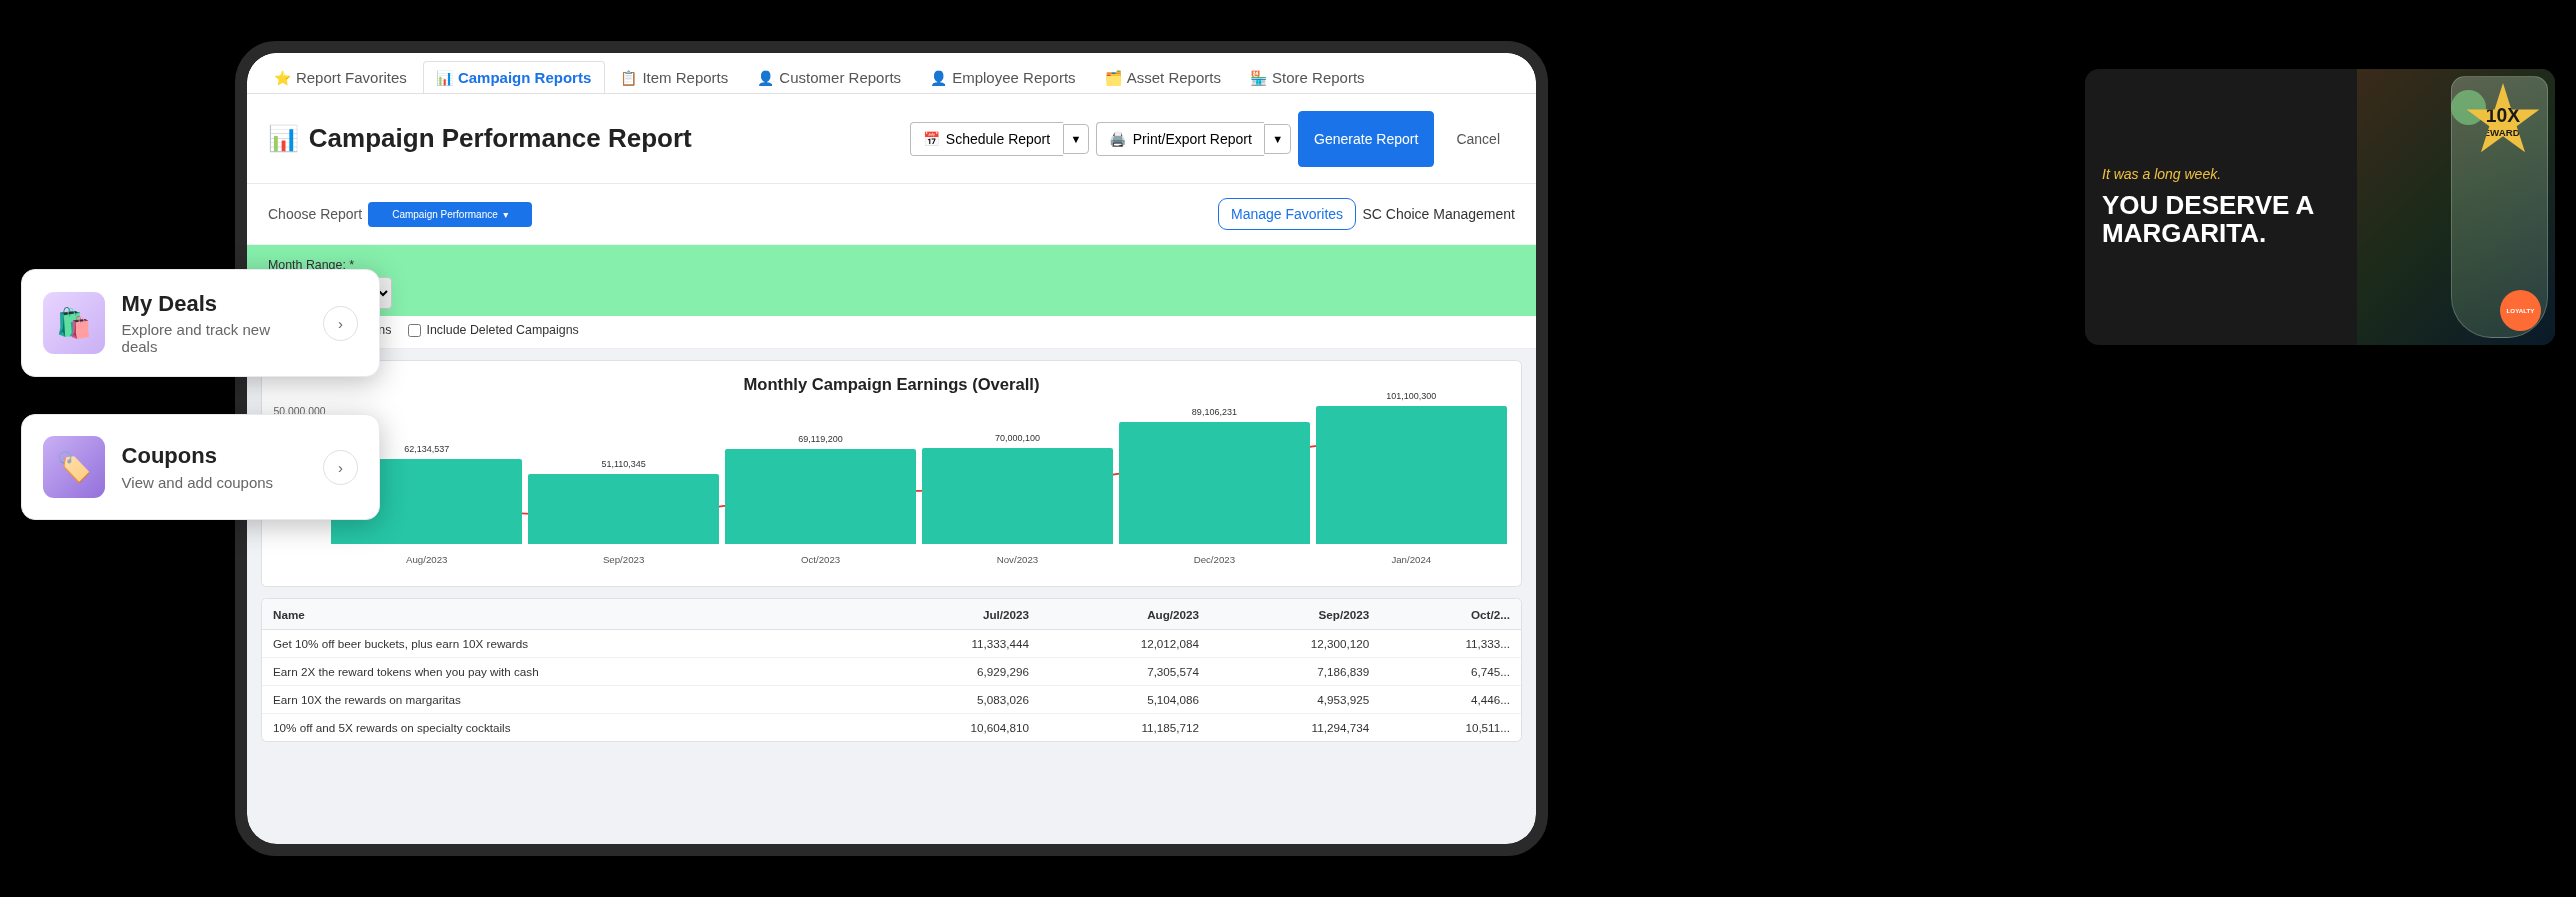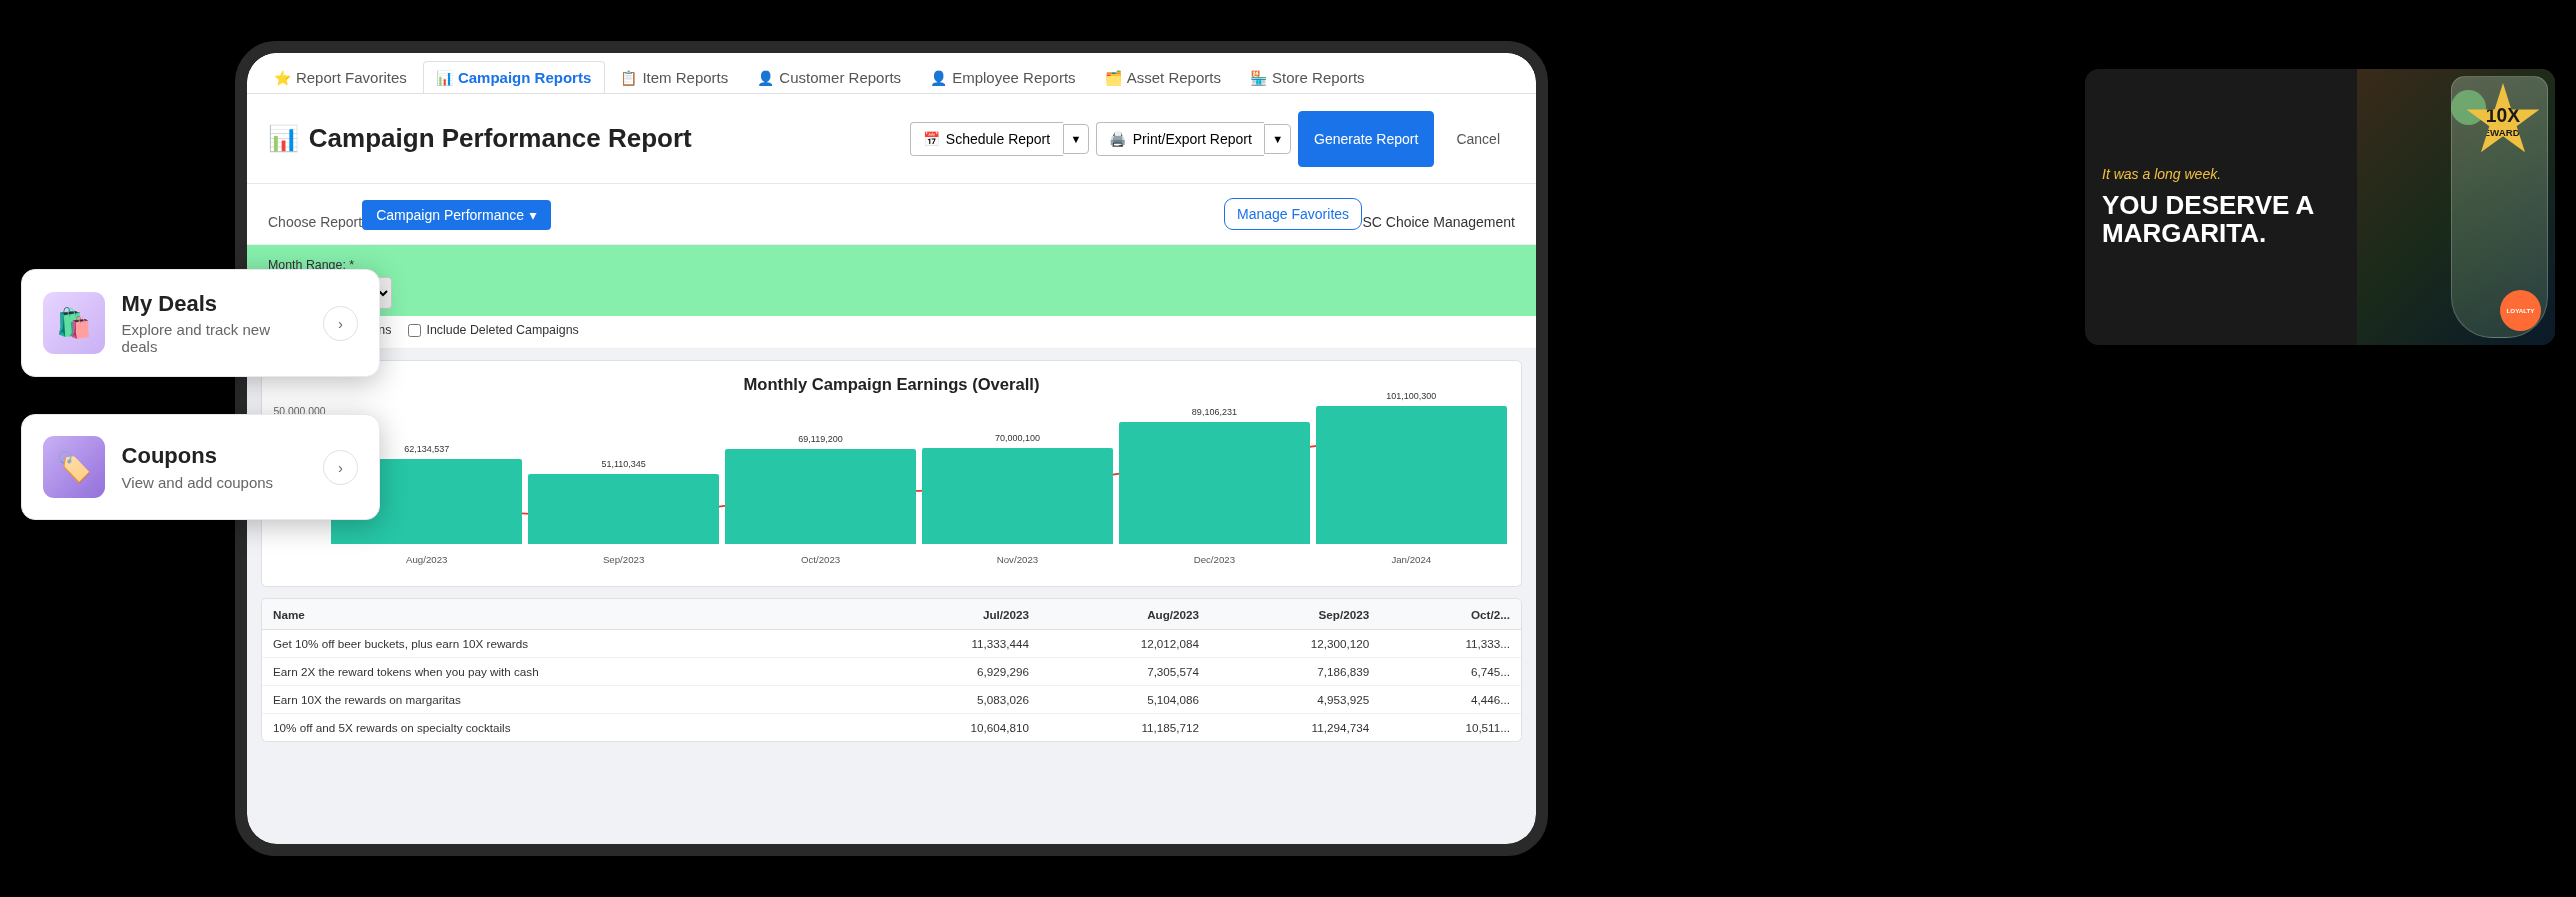--- a/index.html
+++ b/index.html
@@ -148,39 +148,39 @@
       background: #fff;
       border: 0.7px solid #bbb;
       border-radius: 0 4.1px 4.1px 0;
       font-size: 11px;
       cursor: pointer;
     }
 
     
     .choose-report-row {
       display: flex;
-      align-items: flex-end;
-      gap: 0;
+      align-items: center;
+      gap: 6px;
       padding: 14px 21px;
       background: #fff;
       border-bottom: 0.7px solid #eee;
     }
 
     .choose-label {
       font-size: 14px;
       color: #555;
     }
 
     .dropdown-btn {
       background: #1a73e8;
       color: #fff;
       border: none;
-      padding: 7px 14px;
+      padding: 7px 24px;
       border-radius: 4.1px;
-      font-size: 14px;
+      font-size: 10px;
       cursor: pointer;
       display: flex;
       align-items: center;
       gap: 5.5px;
     }
 
     .manage-btn {
       background: #fff;
       border: 0.7px solid #1a73e8;
       color: #1a73e8;

